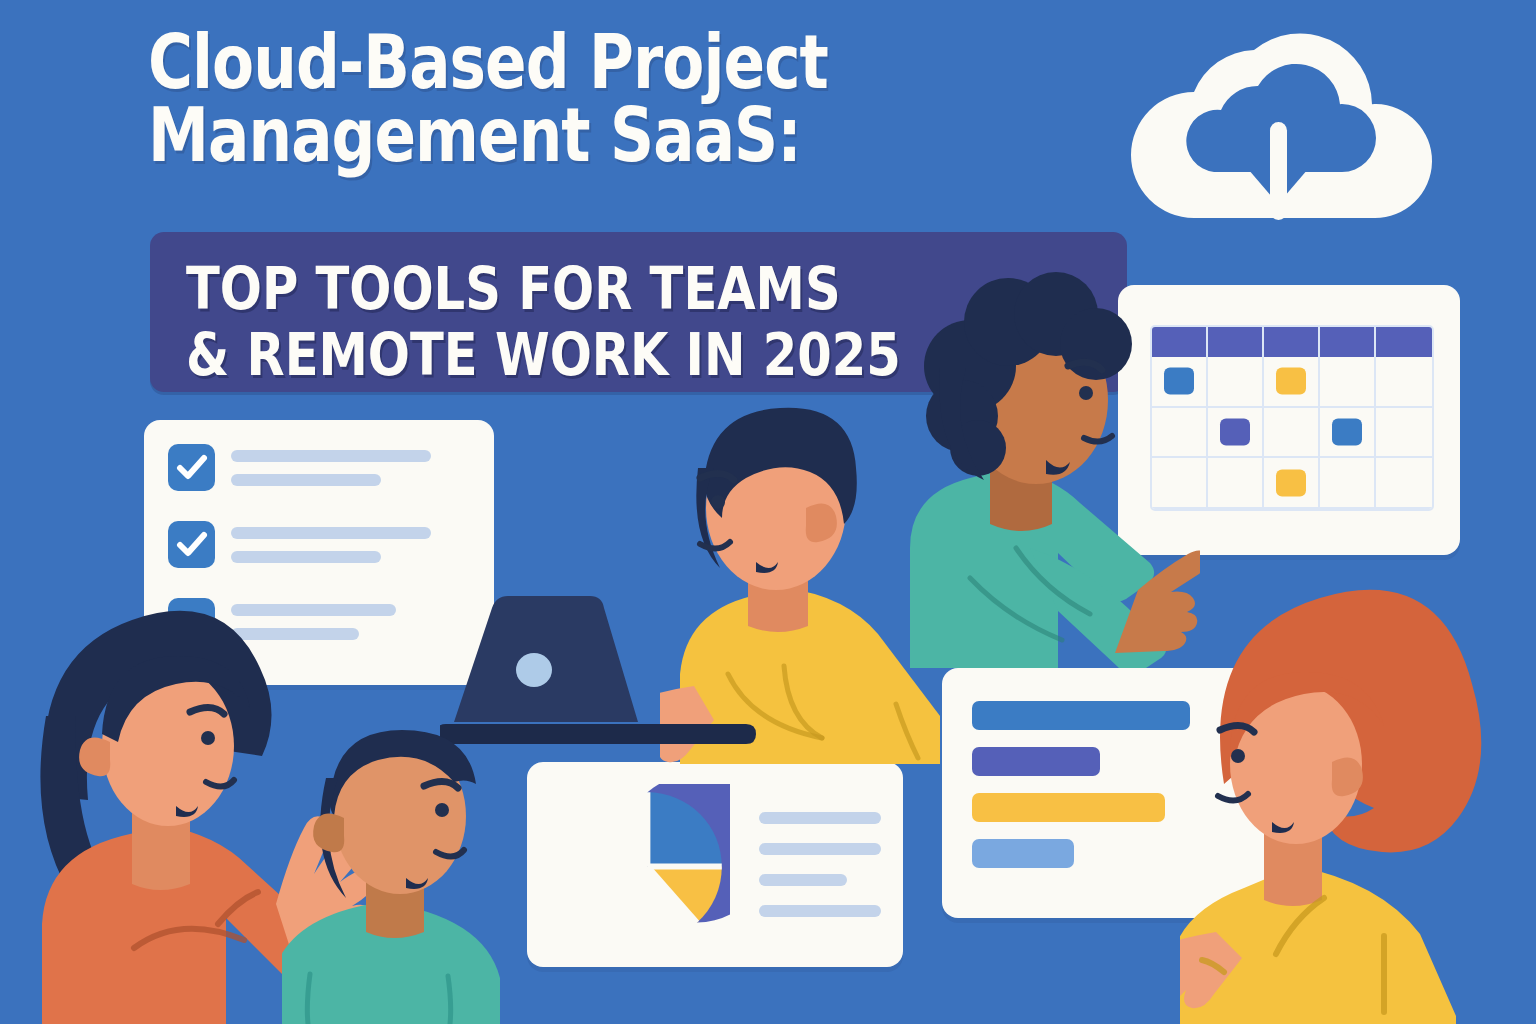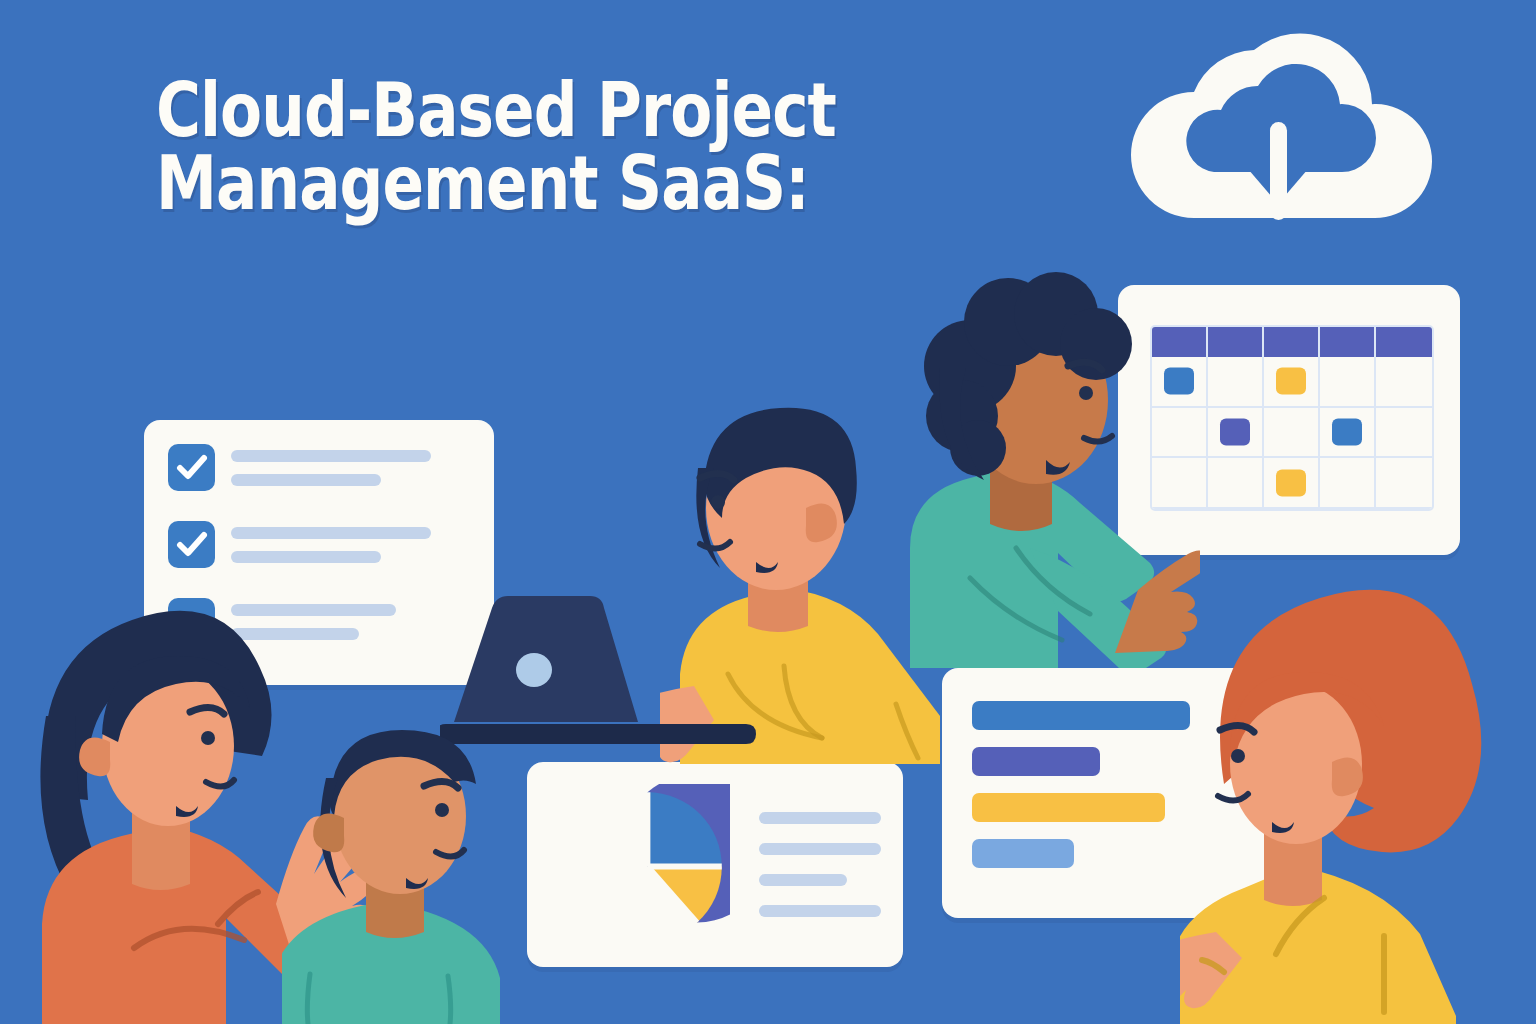--- a/index.html
+++ b/index.html
@@ -4,21 +4,21 @@
 <style>
   html,body{margin:0;padding:0;background:#2f2f2f;}
   #stage{
     position:relative;width:1536px;height:1024px;overflow:hidden;
     background:#3b72be;
     font-family:"Liberation Sans", sans-serif;
   }
   .abs{position:absolute;}
 
   
-  #title-block{left:156px;top:26px;width:1000px;margin-top:48px;}
+  #title-block{left:148px;top:26px;width:1000px;}
   #title-block .tline{
     color:#fdfcf7;font-weight:700;font-size:74px;line-height:0.98;
     letter-spacing:-1px;
     font-family:"DejaVu Sans Condensed","Liberation Sans", sans-serif;
     transform:scaleX(0.92);transform-origin:left center;
     text-shadow:2px 3px 0 rgba(26,40,80,.22);
     white-space:nowrap;
   }
 
   
@@ -92,20 +92,24 @@
           <path d="M120 140 h72 l-36 42 Z" fill="#000"></path>
         </mask>
       </defs>
 
       <path mask="url(#cutout)" d="M72 196 h180 a57 57 0 0 0 2-114 a9 9 0 0 0-4 .3 A72 72 0 0 0 132 28 A67 67 0 0 0 72 70 A53 53 0 0 0 72 196 Z" fill="#fbfaf5"></path>
 
       <rect x="148" y="100" width="17" height="98" rx="8.5" fill="#fbfaf5"></rect>
     </svg>
   </div>
 
+  <div class="abs" id="subtitle-banner">
+    <div class="sline l1">TOP TOOLS FOR TEAMS</div>
+    <div class="sline l2">&amp; REMOTE WORK IN 2025</div>
+  </div>
 
   <div class="abs card" id="checklist-card">
 
     <div class="cb" style="left:24px;top:24px;">
       <svg width="32" height="28" viewBox="0 0 32 28">
           <path d="M4 14 L12 22 L28 4" stroke="#fff" stroke-width="6" fill="none" stroke-linecap="round" stroke-linejoin="round"></path>
         </svg>
     </div>
     <div class="line" style="left:87px;top:30px;width:200px;"></div>
     <div class="line" style="left:87px;top:54px;width:150px;"></div>

